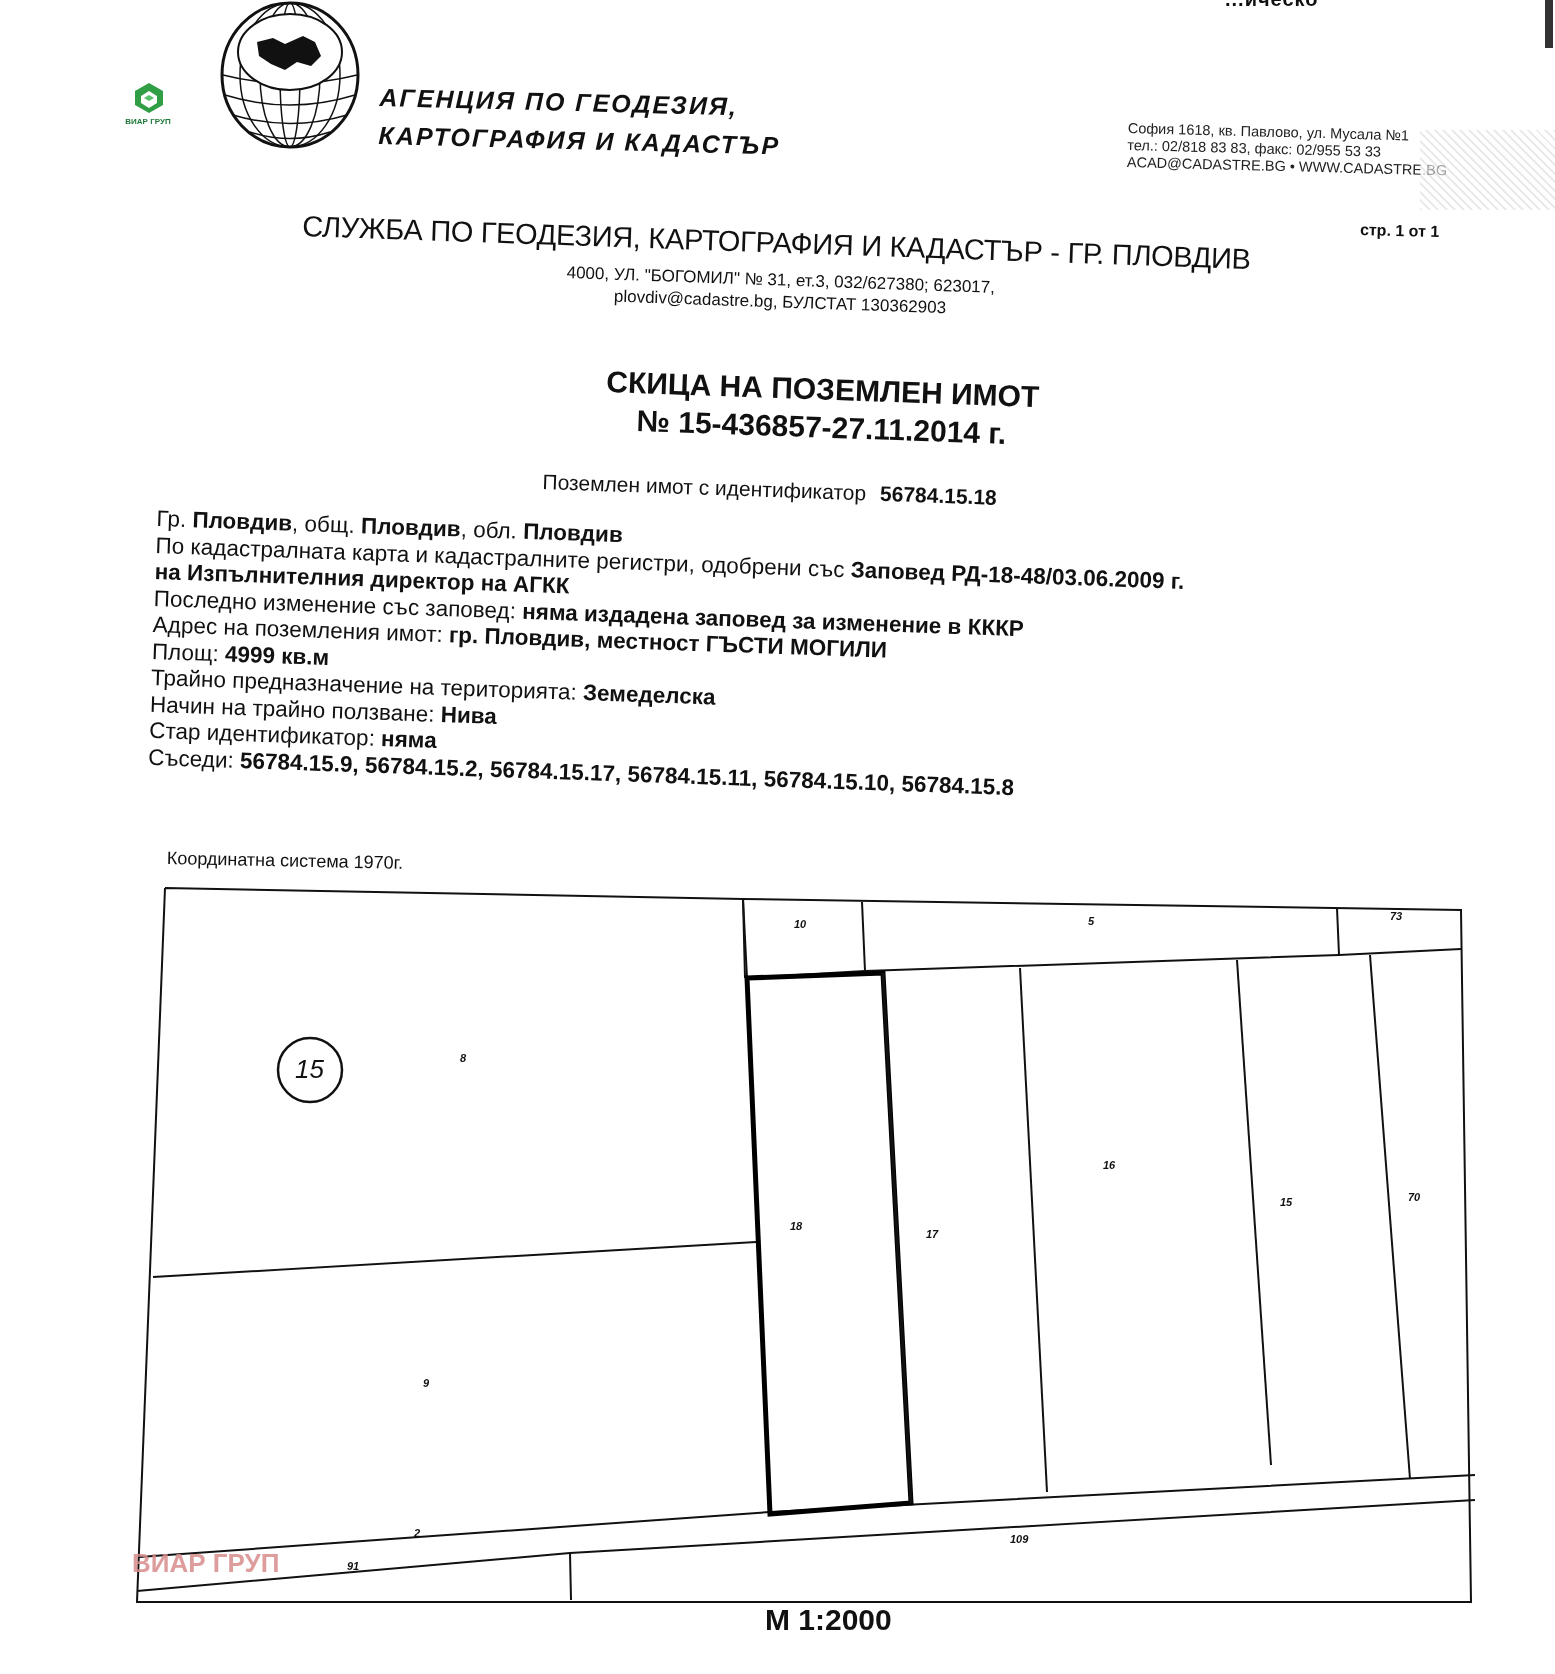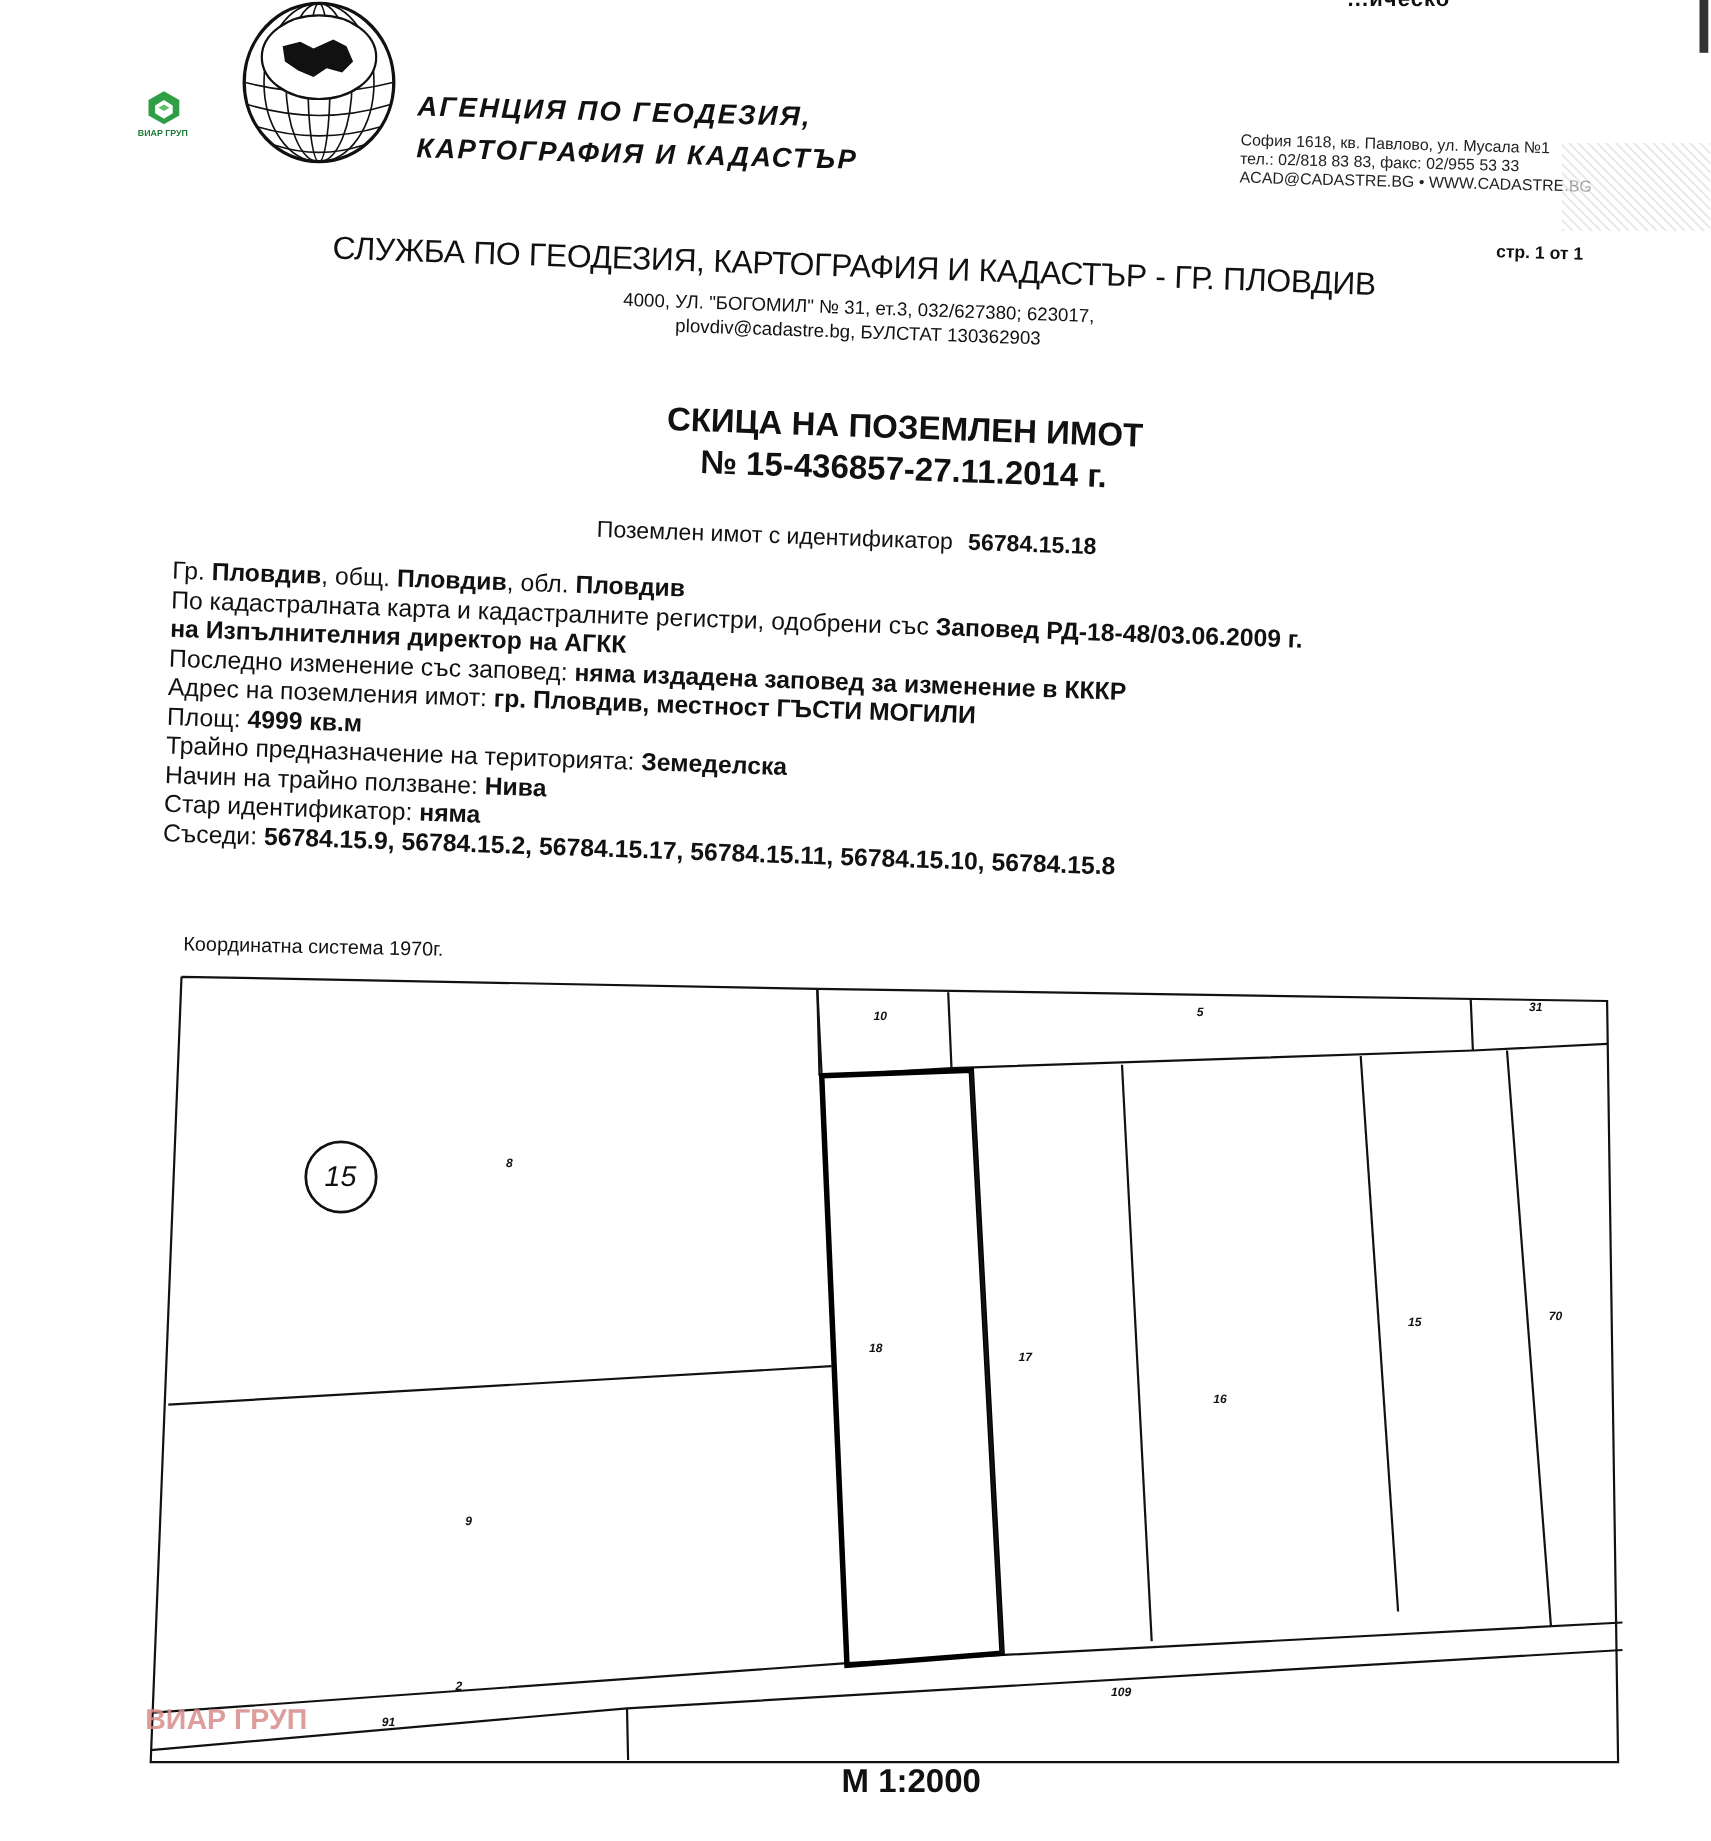--- a/index.html
+++ b/index.html
@@ -132,24 +132,24 @@
 
   <circle cx="310" cy="1070" r="32" fill="none" stroke="#111" stroke-width="2.5"></circle>
 </svg>
 
 <div class="abs" style="left:295px;top:1054px;font-size:26px;font-style:italic">15</div>
 
 <div class="abs plot" style="left:460px;top:1052px">8</div>
 <div class="abs plot" style="left:423px;top:1377px">9</div>
 <div class="abs plot" style="left:794px;top:918px">10</div>
 <div class="abs plot" style="left:1088px;top:915px">5</div>
-<div class="abs plot" style="left:1390px;top:910px">31</div>
+<div class="abs plot" style="left:1390px;top:910px">73</div>
 <div class="abs plot" style="left:790px;top:1220px">18</div>
 <div class="abs plot" style="left:926px;top:1228px">17</div>
-<div class="abs plot" style="left:1103px;top:1266px">16</div>
+<div class="abs plot" style="left:1103px;top:1159px">16</div>
 <div class="abs plot" style="left:1280px;top:1196px">15</div>
 <div class="abs plot" style="left:1408px;top:1191px">70</div>
 <div class="abs plot" style="left:414px;top:1527px">2</div>
 <div class="abs plot" style="left:347px;top:1560px">91</div>
 <div class="abs plot" style="left:1010px;top:1533px">109</div>
 
 <div class="abs watermark">ВИАР ГРУП</div>
 <div class="abs scale">М 1:2000</div>
 
 </body></html>

